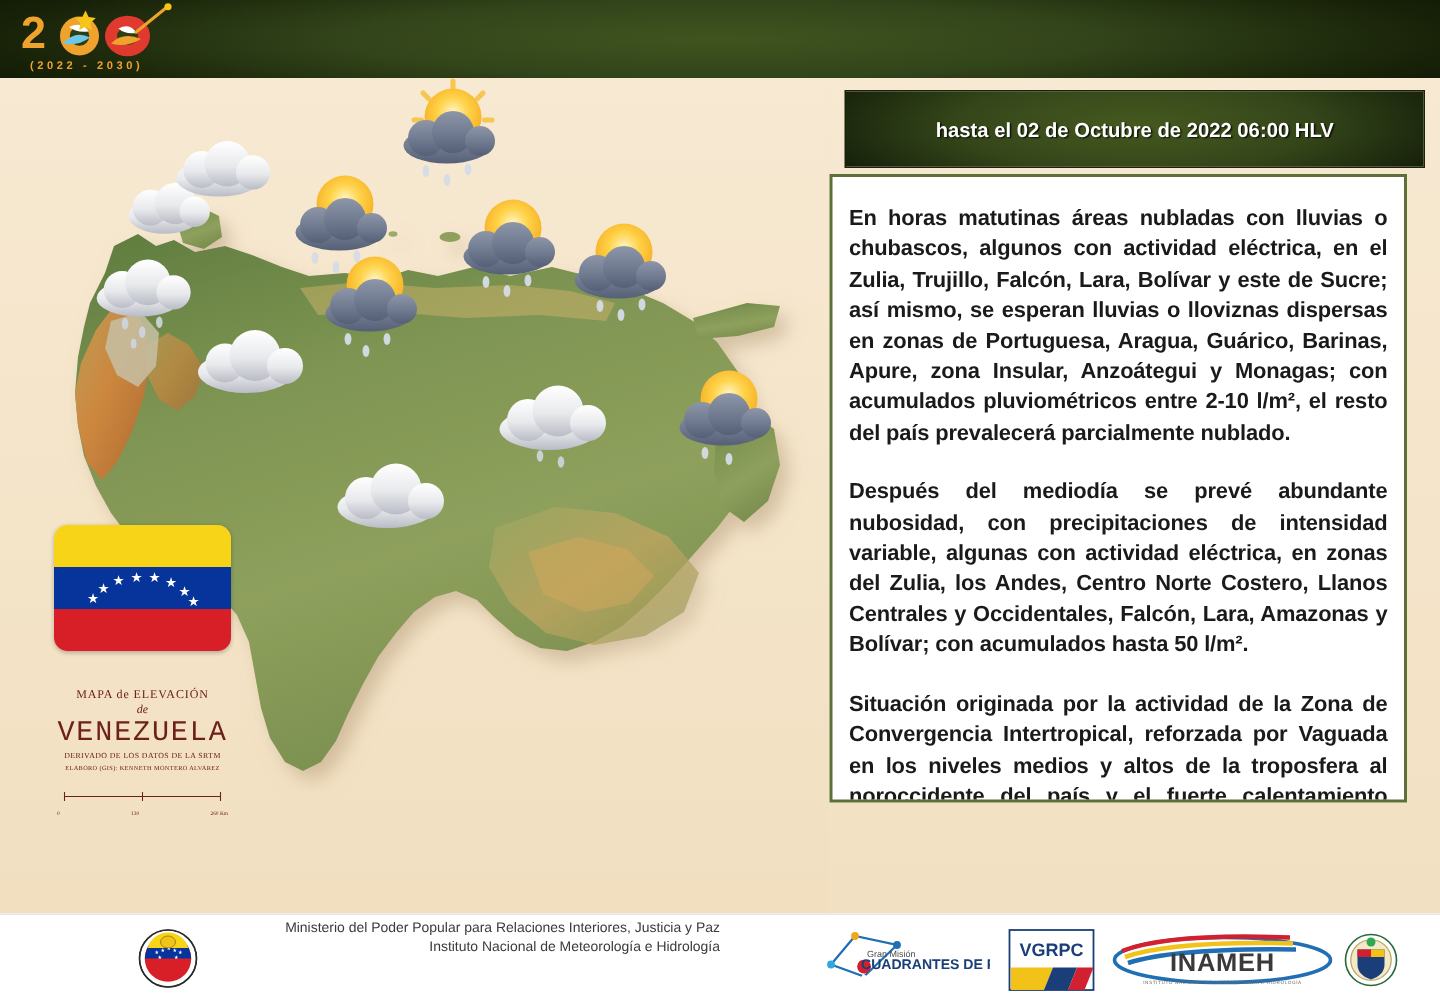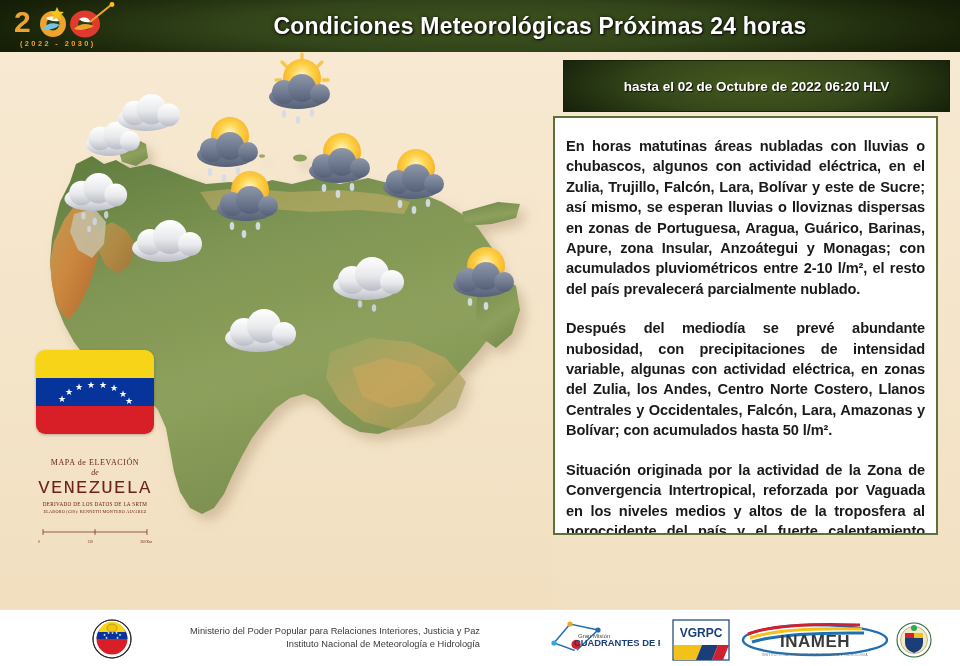--- a/index.html
+++ b/index.html
@@ -143,21 +143,21 @@
   #footer {
     position: absolute;
     left: 0; top: 609px;
     width: 960px; height: 57px;
     background: #ffffff;
     border-top: 1px solid #e6e6e6;
   }
   #coat-of-arms { position:absolute; left: 92px; top: 9px; width: 40px; height: 40px; }
   #ministry-text {
     position: absolute;
-    left: 150px; top: 15px;
+    left: 150px; top: 2px;
     width: 330px;
     text-align: right;
     color: #3a3a3a;
     font-size: 9.3px;
     line-height: 12.5px;
   }
   #logo-cuadrantes { position:absolute; left: 540px; top: 11px; width: 120px; height: 38px; }
   #logo-vgrpc { position:absolute; left: 672px; top: 9px; width: 58px; height: 42px; }
   #logo-inameh { position:absolute; left: 740px; top: 12px; width: 150px; height: 36px; }
   #logo-shield { position:absolute; left: 896px; top: 11px; width: 36px; height: 38px; }
@@ -185,21 +185,20 @@
       <ellipse cx="73" cy="22" rx="15" ry="13.5" fill="#e03a2f"></ellipse>
       <ellipse cx="73" cy="22" rx="7" ry="6" fill="#2d3d14"></ellipse>
       <path d="M62 27 Q70 19 82 24 Q72 30 62 27 Z" fill="#f0a32c"></path>
       <path d="M67 17 Q75 13 79 20 Q71 21 67 17 Z" fill="#ffffff"></path>
 
       <line x1="78" y1="20" x2="99" y2="3" stroke="#f0a32c" stroke-width="2"></line>
       <circle cx="100" cy="2.5" r="2.4" fill="#f5c518"></circle>
       <text x="8" y="44" font-family="Liberation Sans, sans-serif" font-size="7.4" font-weight="bold" letter-spacing="2.4" fill="#f0a32c">(2022 - 2030)</text>
     </svg>
 
-    <div id="header-title" class="lbl">Condiciones Meteorológicas Próximas  24 horas</div>
   </div>
 
   <div id="map-panel">
 
     <svg id="map-svg" width="553" height="557" viewBox="0 0 553 557">
       <defs>
         <linearGradient id="landGrad" x1="0" y1="0" x2="0.4" y2="1">
           <stop offset="0%" stop-color="#5e7c3e"></stop>
           <stop offset="35%" stop-color="#7f9553"></stop>
           <stop offset="68%" stop-color="#8ea05c"></stop>
@@ -441,21 +440,21 @@
             <span>260 Km</span>
           </div>
         </div>
       </div>
     </div>
   </div>
 
   <div id="right-col">
 
     <div id="date-box">
-      <div class="date-line">hasta el 02 de Octubre  de 2022 06:20 HLV</div>
+      <div class="date-line">hasta el 02 de Octubre  de 2022 06:00 HLV</div>
     </div>
 
     <div id="forecast-box">
       <p class="para">En horas matutinas áreas nubladas con lluvias o chubascos, algunos con actividad eléctrica, en el Zulia, Trujillo, Falcón, Lara, Bolívar y este de Sucre; así mismo, se esperan lluvias o lloviznas dispersas en zonas de Portuguesa, Aragua, Guárico, Barinas, Apure, zona Insular, Anzoátegui y Monagas; con acumulados pluviométricos entre 2-10 l/m², el resto del país prevalecerá parcialmente nublado.</p>
       <p class="para">Después del mediodía se prevé abundante nubosidad, con precipitaciones de intensidad variable, algunas con actividad eléctrica, en zonas del Zulia, los Andes, Centro Norte Costero, Llanos Centrales y Occidentales, Falcón, Lara, Amazonas y Bolívar; con acumulados hasta 50 l/m².</p>
       <p class="para">Situación originada por la actividad de la Zona de Convergencia Intertropical, reforzada por Vaguada en los niveles medios y altos de la troposfera al noroccidente del país y el fuerte calentamiento diurno.</p>
     </div>
   </div>
 
   <div id="footer">

